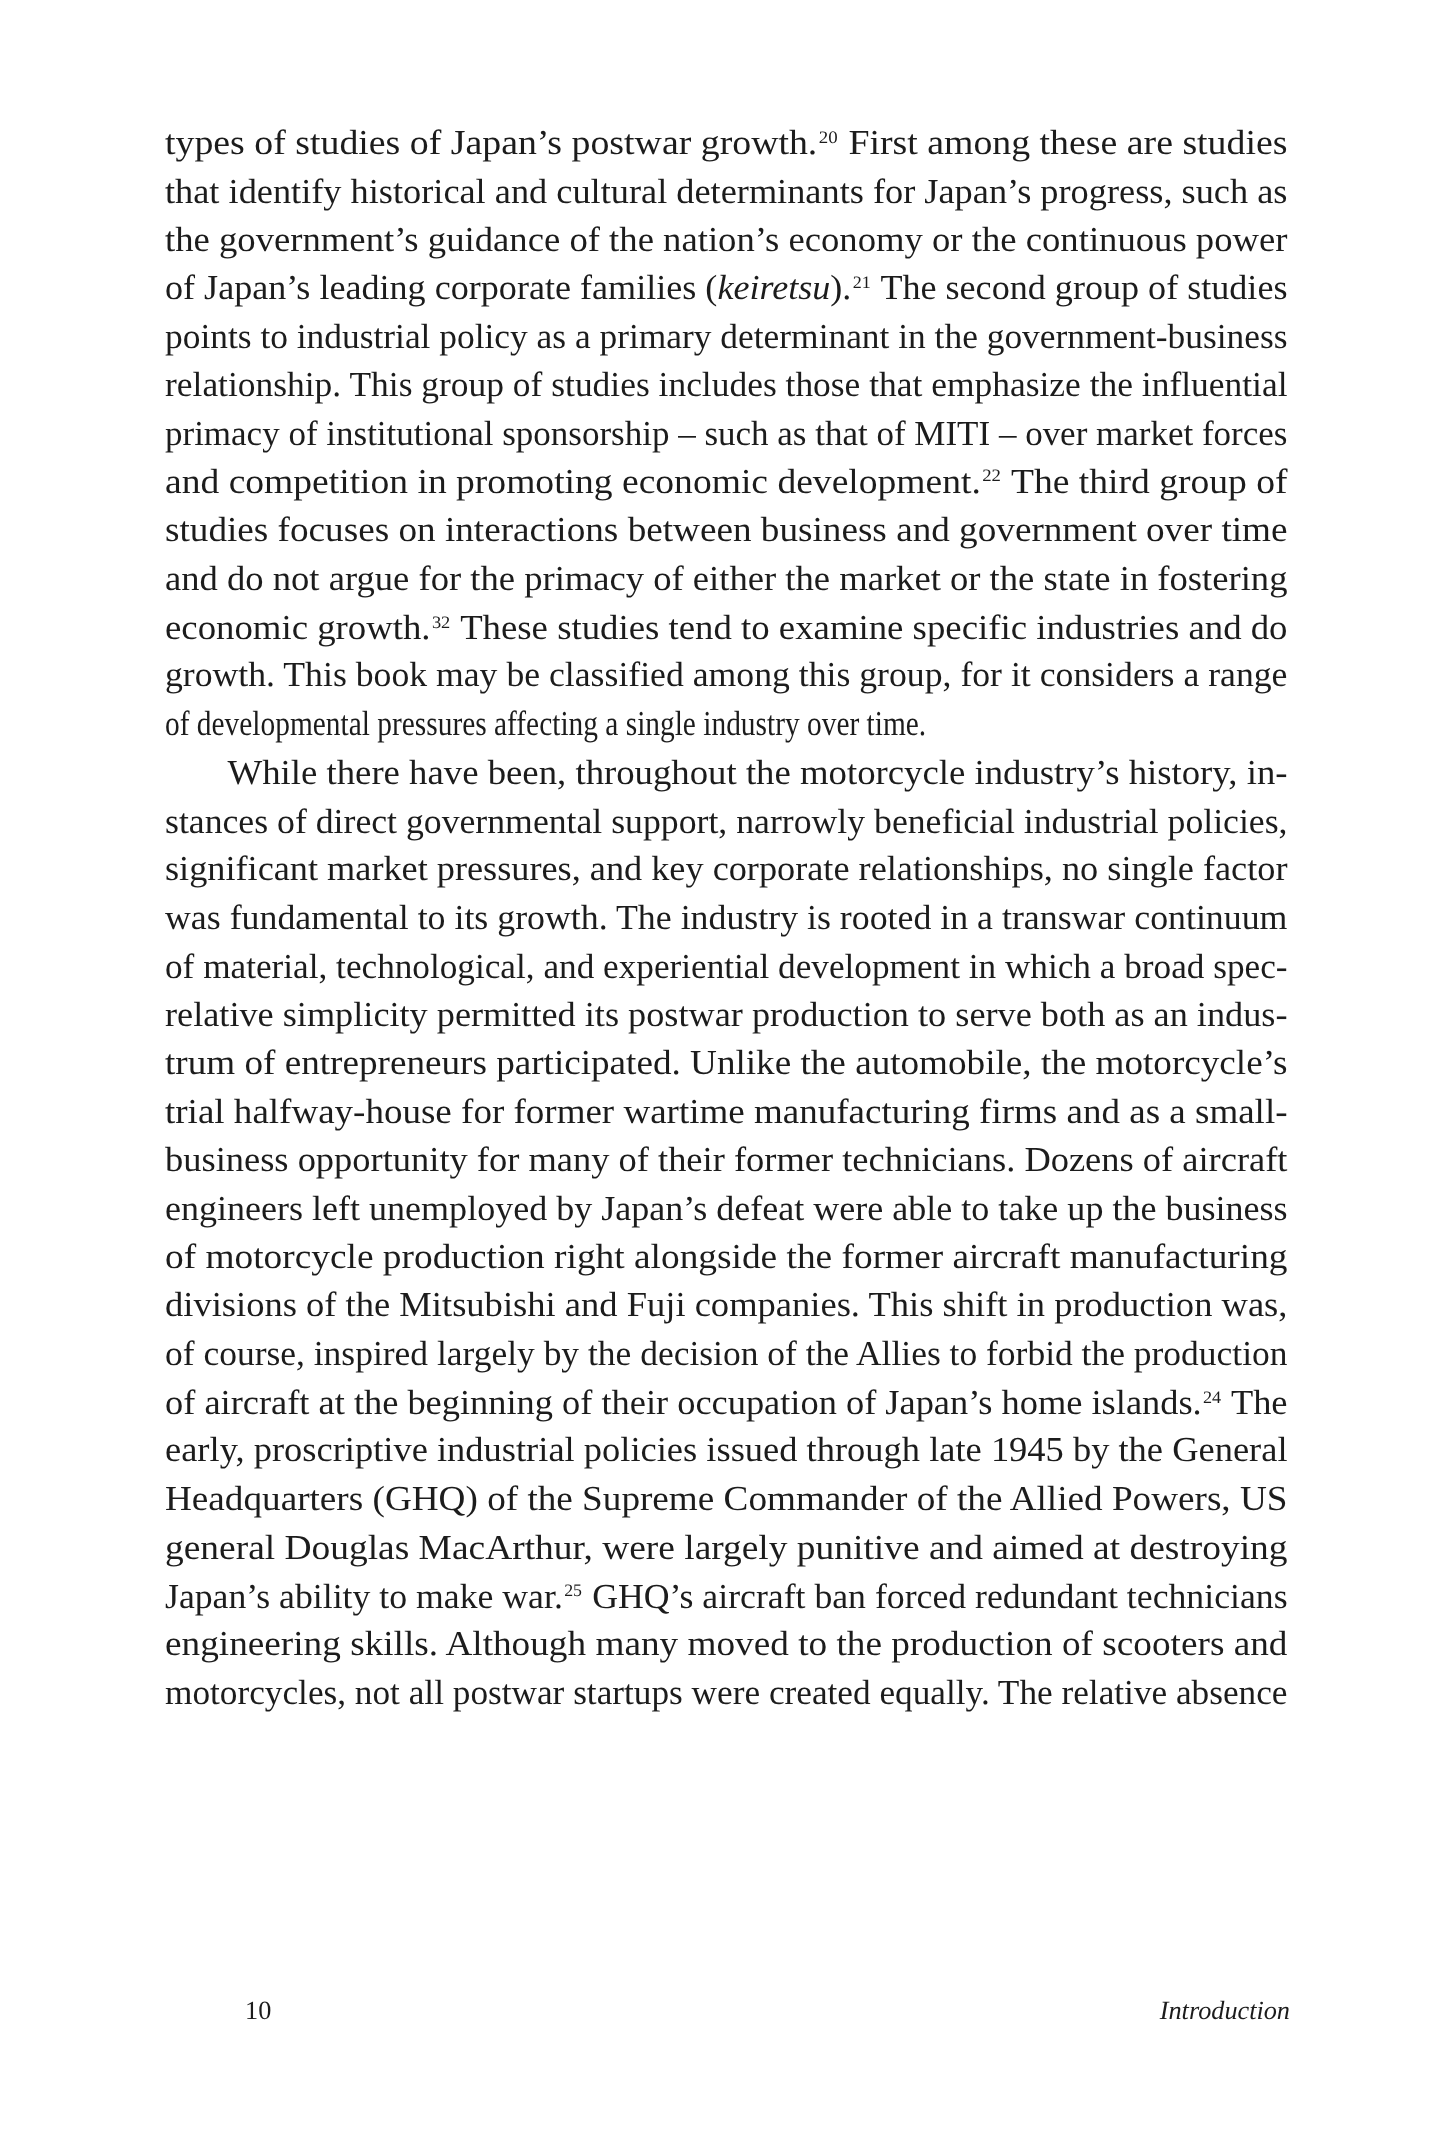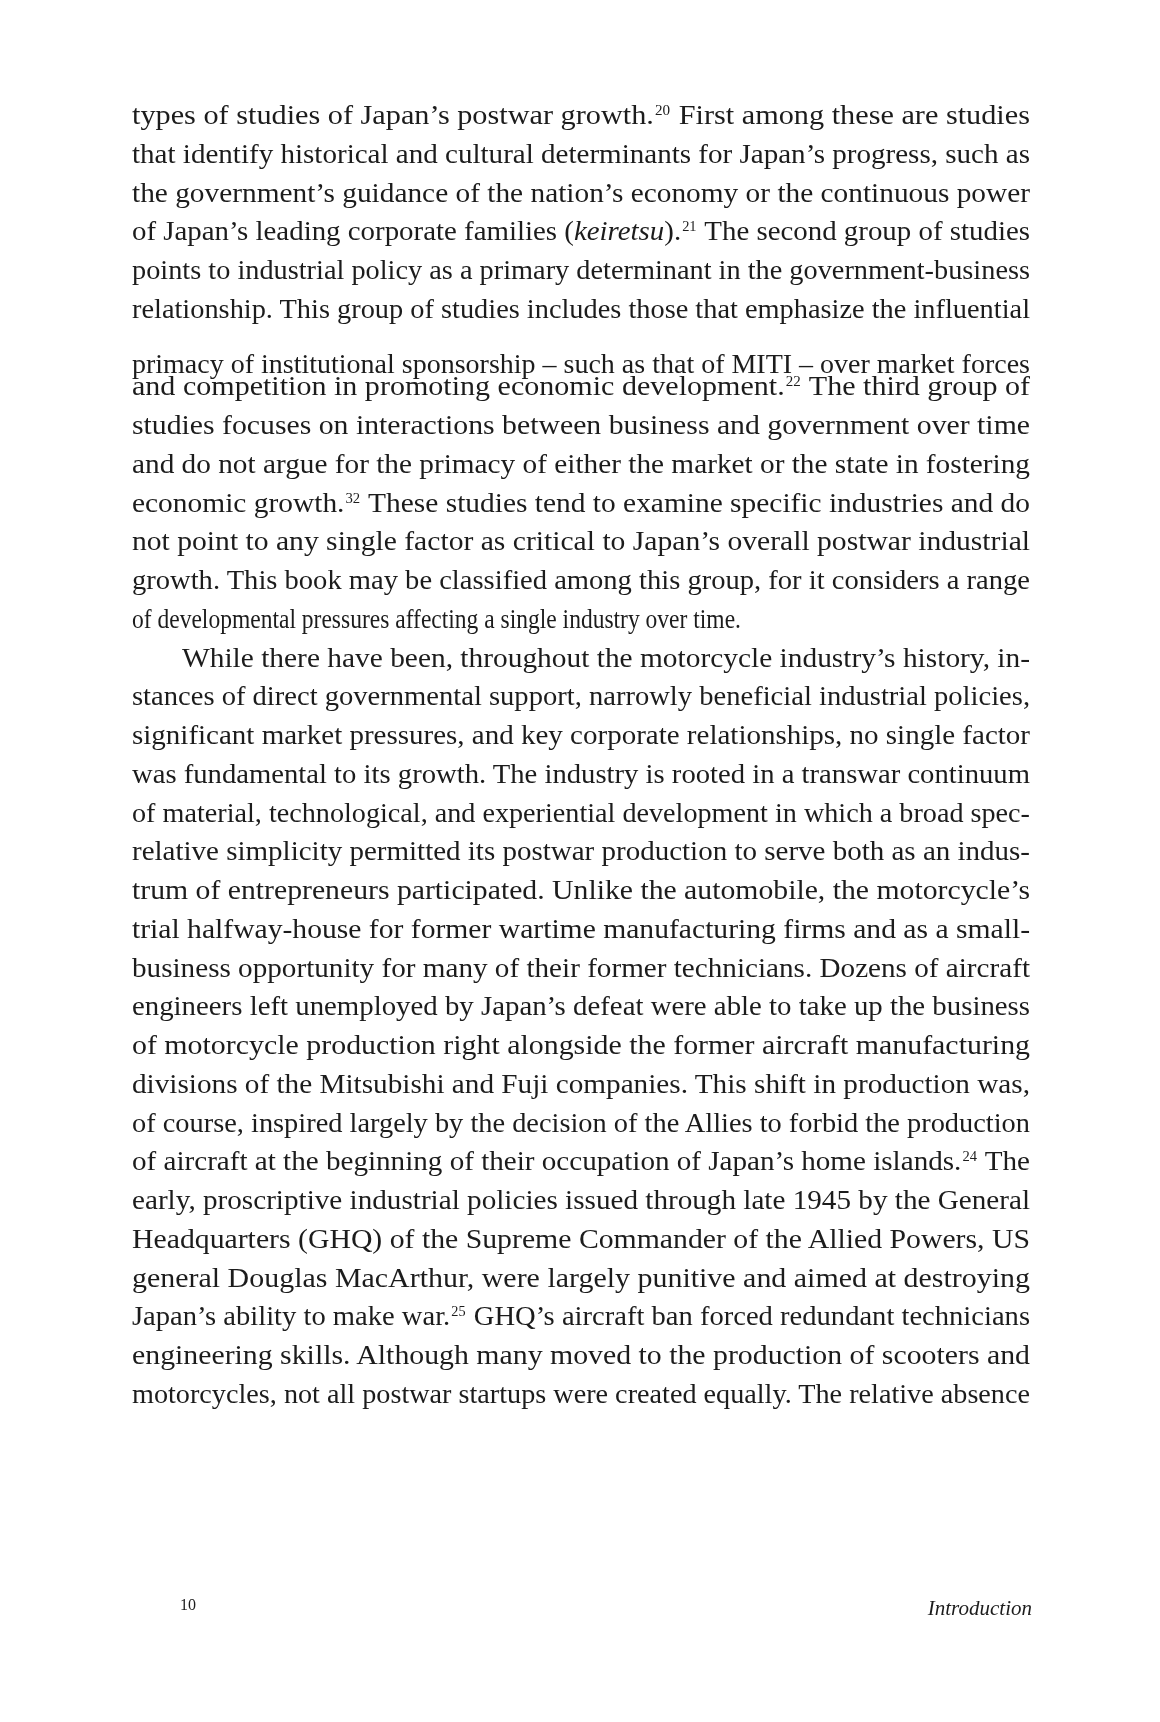--- a/index.html
+++ b/index.html
@@ -53,49 +53,48 @@
   .footer {
     position: absolute;
     top: 1596px;
     left: 0;
     width: 1160px;
     height: 30px;
     font-size: 21px;
   }
   .page-number {
     position: absolute;
-    left: 180px;
+    left: 196px;
     top: 0;
-    font-size: 16px;
+    font-size: 21px;
   }
   .running-head {
     position: absolute;
     right: 128px;
     top: 0;
     font-style: italic;
   }
 </style>
 </head>
 <body>
 
 <div class="page">
   <div class="text-block" id="text-block">
       <div>
         <div class="line"><span class="line-inner" style="transform: scaleX(1.0806);"><span>types of studies of Japan’s postwar growth.</span><span class="fn">20</span><span> First among these are studies</span></span></div>
         <div class="line"><span class="line-inner" style="transform: scaleX(1.0376);"><span>that identify historical and cultural determinants for Japan’s progress, such as</span></span></div>
         <div class="line"><span class="line-inner" style="transform: scaleX(1.048);"><span>the government’s guidance of the nation’s economy or the continuous power</span></span></div>
         <div class="line"><span class="line-inner" style="transform: scaleX(1.0315);"><span>of Japan’s leading corporate families (</span><span class="seg-italic">keiretsu</span><span>).</span><span class="fn">21</span><span> The second group of studies</span></span></div>
         <div class="line"><span class="line-inner" style="transform: scaleX(1.0112);"><span>points to industrial policy as a primary determinant in the government-business</span></span></div>
         <div class="line"><span class="line-inner" style="transform: scaleX(1.0127);"><span>relationship. This group of studies includes those that emphasize the influential</span></span></div>
-        <div class="line"><span class="line-inner" style="transform: scaleX(0.9998); margin-top: 16px;"><span>primacy of institutional sponsorship – such as that of MITI – over market forces</span></span></div>
+        <div class="line"><span class="line-inner" style="transform: scaleX(0.9998);"><span>primacy of institutional sponsorship – such as that of MITI – over market forces</span></span></div>
         <div class="line"><span class="line-inner" style="transform: scaleX(1.0733);"><span>and competition in promoting economic development.</span><span class="fn">22</span><span> The third group of</span></span></div>
         <div class="line"><span class="line-inner" style="transform: scaleX(1.0624);"><span>studies focuses on interactions between business and government over time</span></span></div>
         <div class="line"><span class="line-inner" style="transform: scaleX(1.0458);"><span>and do not argue for the primacy of either the market or the state in fostering</span></span></div>
         <div class="line"><span class="line-inner" style="transform: scaleX(1.0509);"><span>economic growth.</span><span class="fn">32</span><span> These studies tend to examine specific industries and do</span></span></div>
-        <div class="line"><span class="line-inner" style="transform: scaleX(1.0576);"><span>not point to any single factor as critical to Japan’s overall postwar industrial</span></span></div>
         <div class="line"><span class="line-inner" style="transform: scaleX(1.0198);"><span>growth. This book may be classified among this group, for it considers a range</span></span></div>
         <div class="line"><span class="line-inner" style="transform: scaleX(0.84);"><span>of developmental pressures affecting a single industry over time.</span></span></div>
       </div>
       <div>
         <div class="line indent"><span class="line-inner" style="transform: scaleX(1.05);"><span>While there have been, throughout the motorcycle industry’s history, in-</span></span></div>
         <div class="line"><span class="line-inner" style="transform: scaleX(1.0203);"><span>stances of direct governmental support, narrowly beneficial industrial policies,</span></span></div>
         <div class="line"><span class="line-inner" style="transform: scaleX(1.0358);"><span>significant market pressures, and key corporate relationships, no single factor</span></span></div>
         <div class="line"><span class="line-inner" style="transform: scaleX(1.0234);"><span>was fundamental to its growth. The industry is rooted in a transwar continuum</span></span></div>
         <div class="line"><span class="line-inner" style="transform: scaleX(1.0061);"><span>of material, technological, and experiential development in which a broad spec-</span></span></div>
         <div class="line"><span class="line-inner" style="transform: scaleX(1.0357);"><span>relative simplicity permitted its postwar production to serve both as an indus-</span></span></div>

